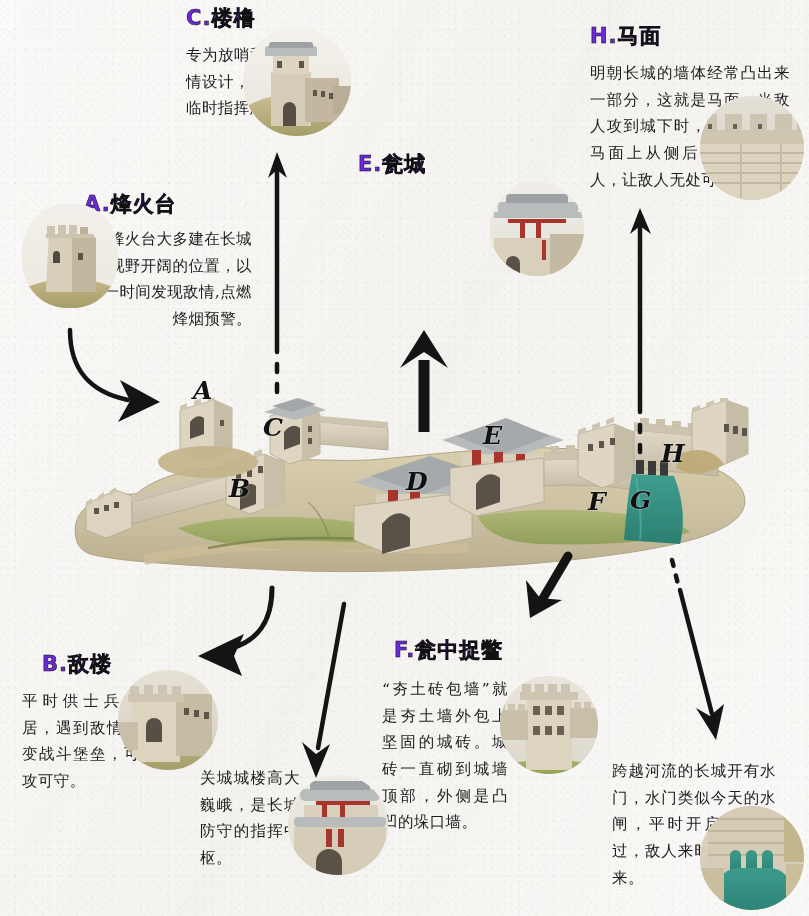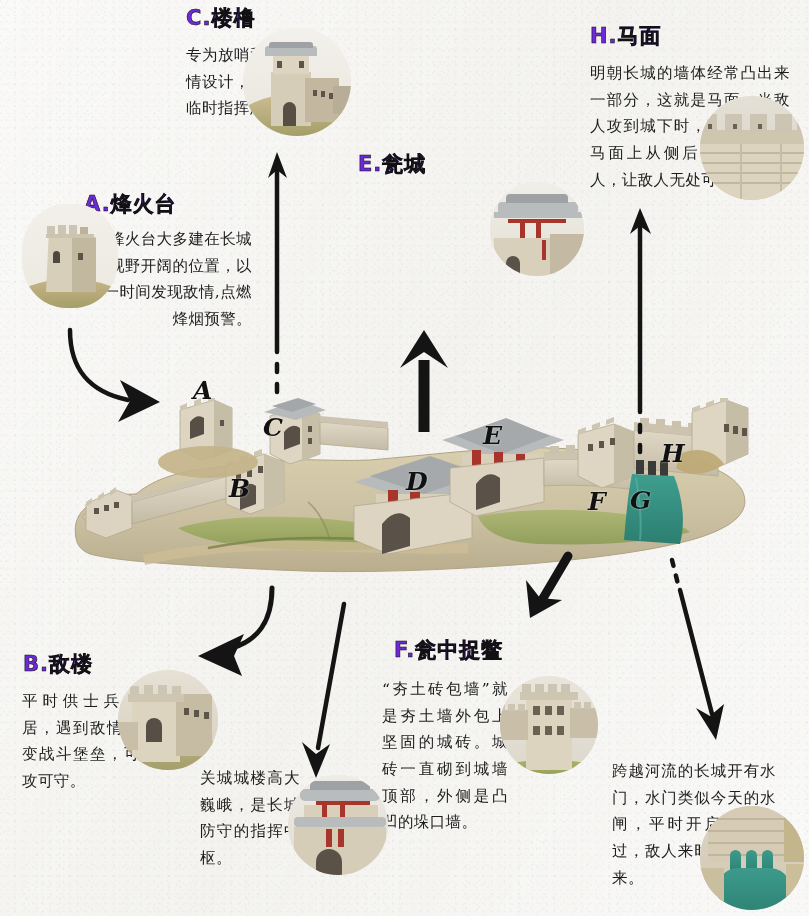--- a/index.html
+++ b/index.html
@@ -342,21 +342,21 @@
 <div class="model-letter" style="left:193px; top:376px;">A</div>
 <div class="model-letter" style="left:229px; top:474px;">B</div>
 <div class="model-letter" style="left:263px; top:413px;">C</div>
 <div class="model-letter" style="left:406px; top:467px;">D</div>
 <div class="model-letter" style="left:483px; top:421px;">E</div>
 <div class="model-letter" style="left:588px; top:487px;">F</div>
 <div class="model-letter" style="left:630px; top:486px;">G</div>
 <div class="model-letter" style="left:661px; top:439px;">H</div>
 
 <div class="panel" style="left:22px; top:650px; width:200px;">
-  <div class="sec-title" style="margin-left:1px;">B.敌楼</div>
+  <div class="sec-title" style="margin-left:20px;">B.敌楼</div>
   <div class="sec-body" style="margin-top:10px; width:118px; text-align:justify;">平时供士兵起居，遇到敌情秒变战斗堡垒，可攻可守。</div>
 </div>
 <div class="photo" style="left:118px; top:670px; width:100px; height:100px;">
   <div class="sky" style="background:linear-gradient(#e6e1d5,#d5cfc0);"></div>
   <div class="ground" style="background:linear-gradient(#c5b78e,#9d9a63);"></div>
 
   <div class="stoneblock" style="left:14px; top:30px; width:48px; height:62px; background:#ddd4bf;"></div>
   <div class="stonedark" style="left:58px; top:24px; width:36px; height:62px; background:#c6bca4;"></div>
 
   <div class="stoneblock" style="left:10px; top:24px; width:56px; height:8px; background:#cfc6b1;"></div>

